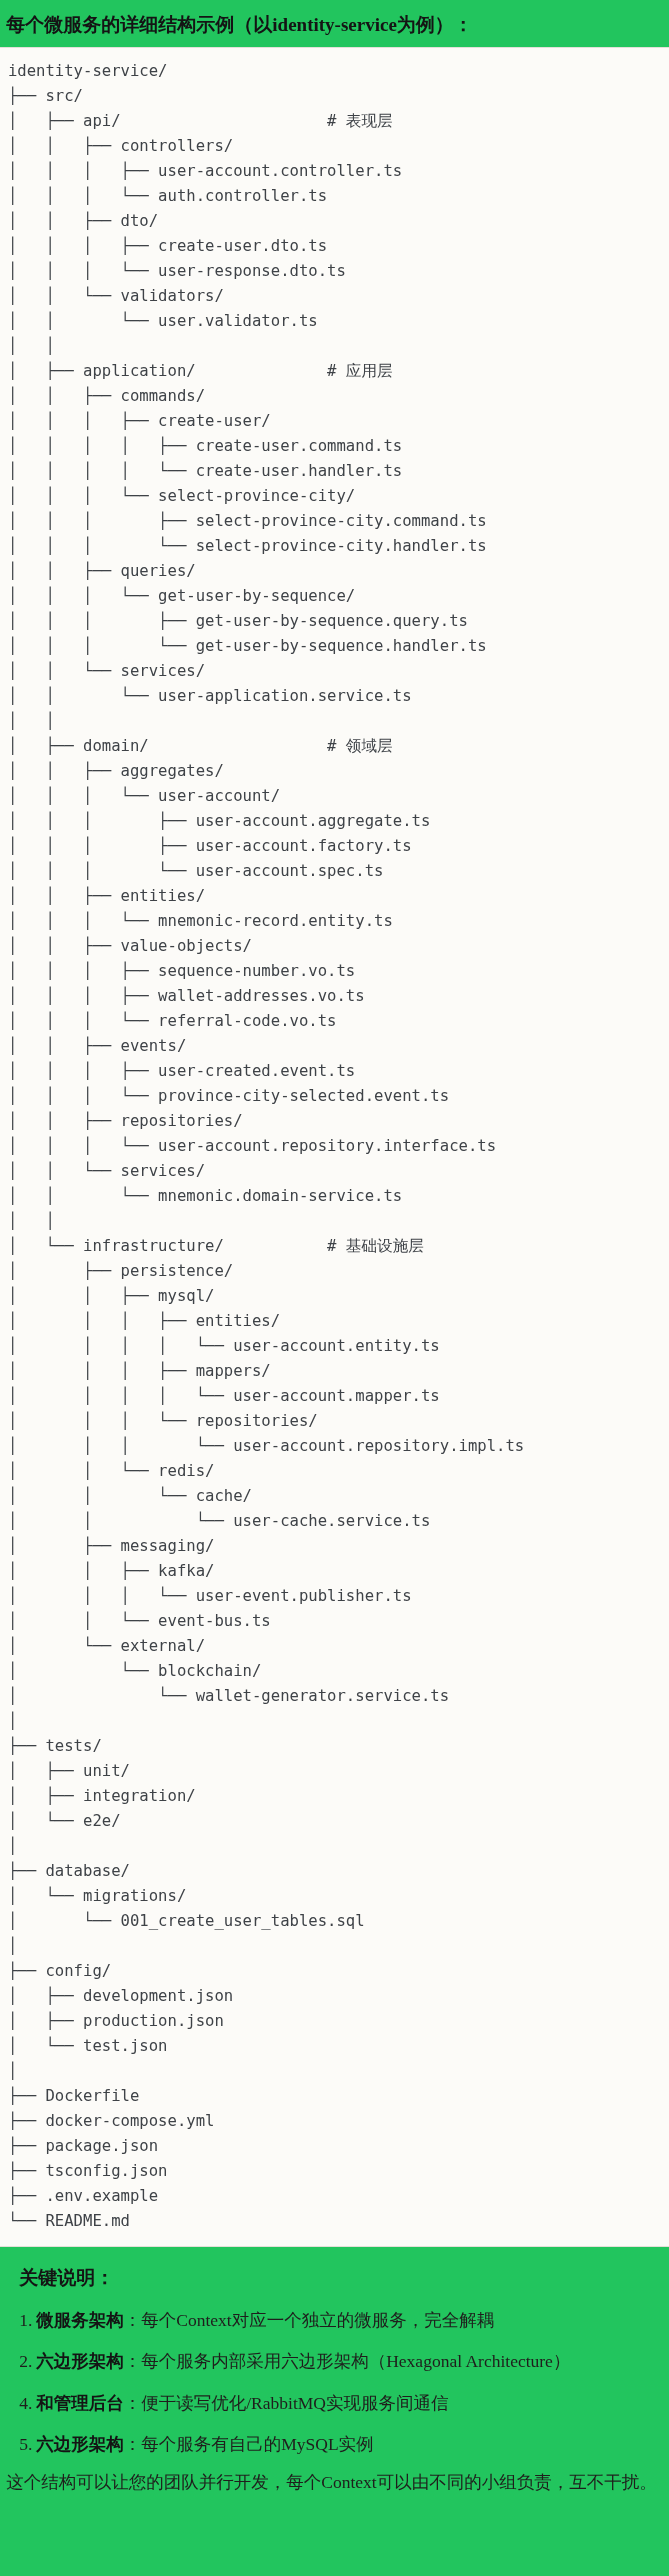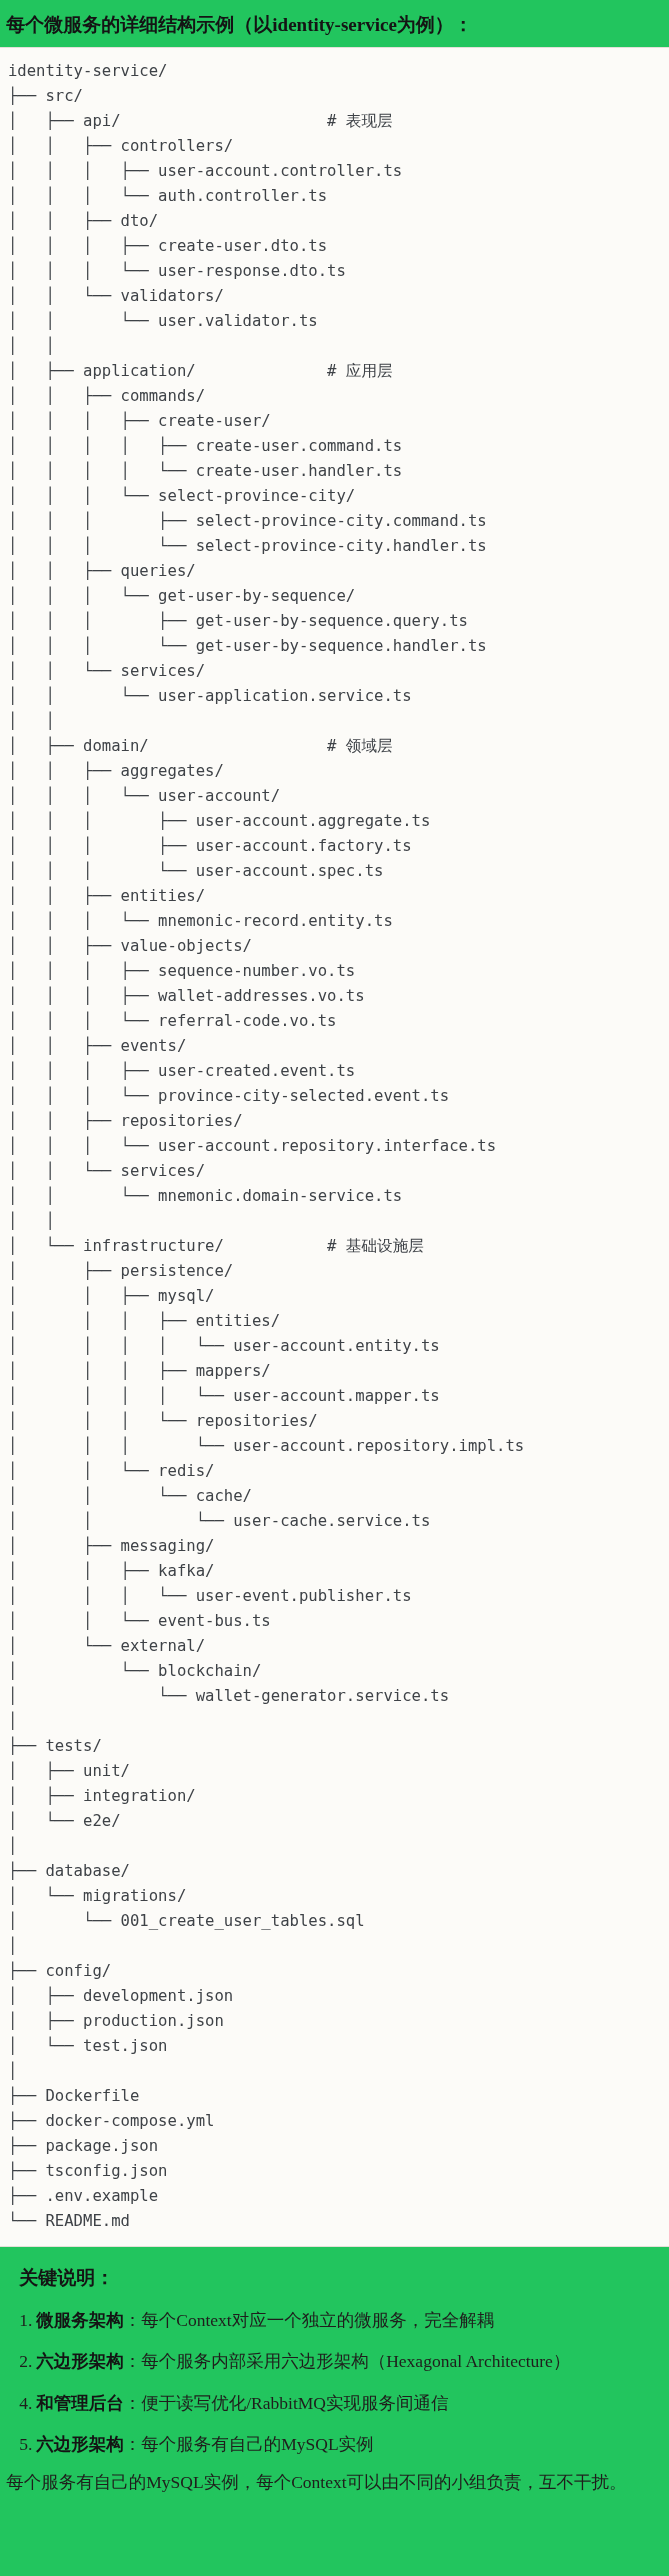--- a/index.html
+++ b/index.html
@@ -75,16 +75,16 @@
   <div class="notes">
     <div class="notes-heading">关键说明：</div>
     <div>
         <div class="note-item"><span class="note-num">1.</span><span class="note-term">微服务架构</span><span class="note-text">：每个Context对应一个独立的微服务，完全解耦</span></div>
         <div class="note-item"><span class="note-num">2.</span><span class="note-term">六边形架构</span><span class="note-text">：每个服务内部采用六边形架构（Hexagonal Architecture）</span></div>
         <div class="note-item"><span class="note-num">4.</span><span class="note-term">和管理后台</span><span class="note-text">：便于读写优化/RabbitMQ实现服务间通信</span></div>
         <div class="note-item"><span class="note-num">5.</span><span class="note-term">六边形架构</span><span class="note-text">：每个服务有自己的MySQL实例</span></div>
       </div>
   </div>
 
-  <div class="closing-paragraph">每个服务有自己的MySQL实例，每个Context可以由不同的小组负责，互不干扰。</div>
+  <div class="closing-paragraph">这个结构可以让您的团队并行开发，每个Context可以由不同的小组负责，互不干扰。</div>
 
 </div>
 
 
 </body></html>

